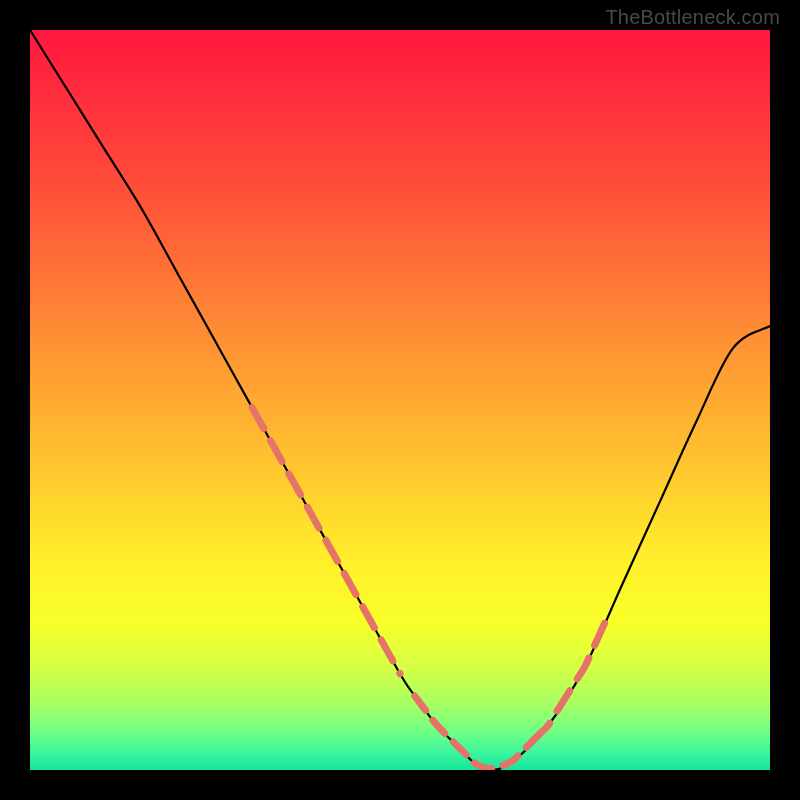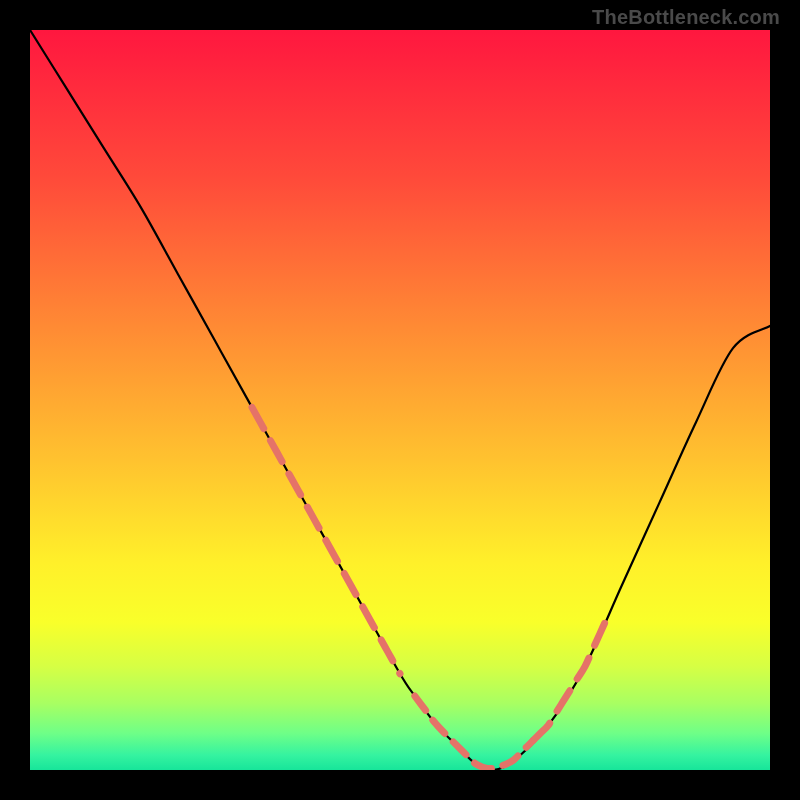--- a/index.html
+++ b/index.html
@@ -40,21 +40,21 @@
     top: 0;
     width: 740px;
     height: 740px;
   }
   .watermark {
     position: absolute;
     top: 6px;
     right: 20px;
     color: #4a4a4a;
     font-size: 20px;
-    font-weight: 700;
+    font-weight: 400;
     letter-spacing: 0.2px;
   }
 </style>
 </head>
 <body>
 
 <div class="frame">
 
   <div class="watermark">TheBottleneck.com</div>
 

